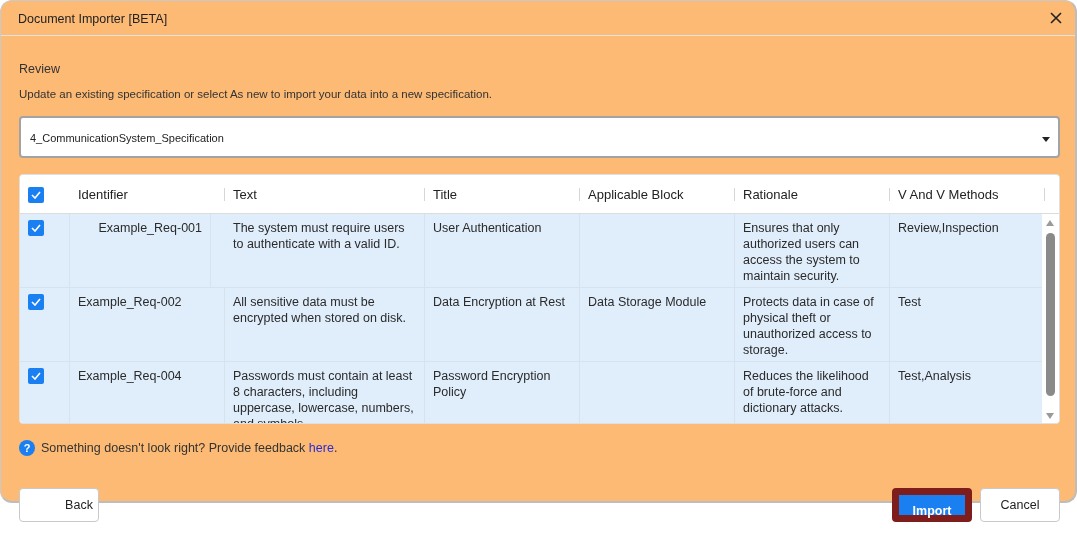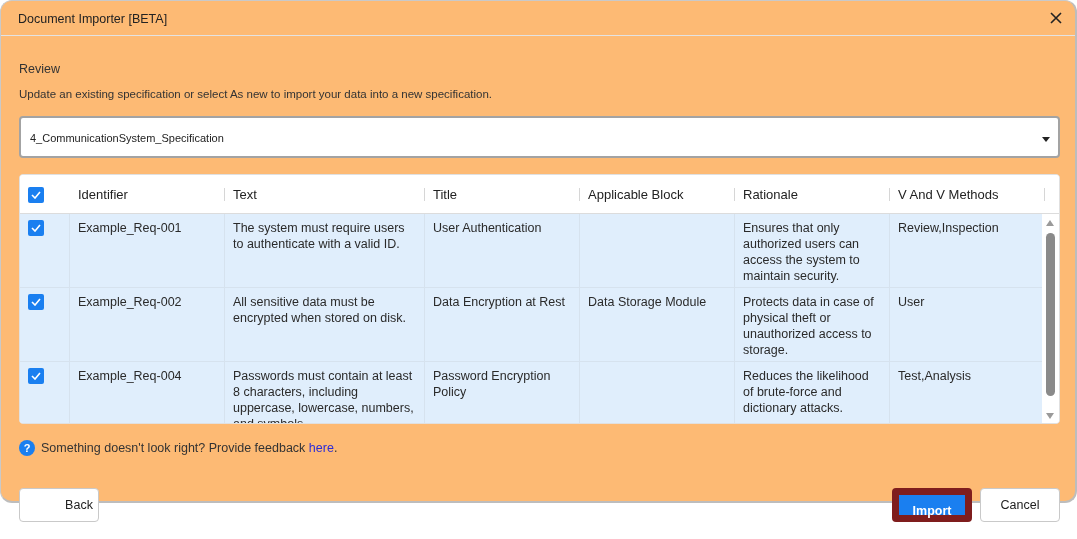--- a/index.html
+++ b/index.html
@@ -165,42 +165,42 @@
     <div class="tbody">
 
       <div class="tr" style="top:0;height:74px;">
         <div class="td" style="left:0;width:50px;">
           <span class="cb" style="top:6px;">
             <svg width="10" height="8" viewBox="0 0 10 8">
                 <path d="M1 4 L4 7 L9 1" stroke="#fff" stroke-width="1.6" fill="none"></path>
               </svg>
           </span>
         </div>
-        <div class="td" style="left:50px;width:155px;">Example_Req-001</div>
+        <div class="td" style="left:36px;width:155px;text-align:right;">Example_Req-001</div>
         <div class="td" style="left:205px;width:200px;">The system must require users to authenticate with a valid ID.</div>
         <div class="td" style="left:405px;width:155px;">User Authentication</div>
         <div class="td" style="left:560px;width:155px;"></div>
         <div class="td" style="left:715px;width:155px;">Ensures that only authorized users can access the system to maintain security.</div>
         <div class="td last" style="left:870px;width:154px;">Review,Inspection</div>
       </div>
 
       <div class="tr" style="top:74px;height:74px;">
         <div class="td" style="left:0;width:50px;">
           <span class="cb" style="top:6px;">
             <svg width="10" height="8" viewBox="0 0 10 8">
                 <path d="M1 4 L4 7 L9 1" stroke="#fff" stroke-width="1.6" fill="none"></path>
               </svg>
           </span>
         </div>
         <div class="td" style="left:50px;width:155px;">Example_Req-002</div>
         <div class="td" style="left:205px;width:200px;">All sensitive data must be encrypted when stored on disk.</div>
         <div class="td" style="left:405px;width:155px;">Data Encryption at Rest</div>
         <div class="td" style="left:560px;width:155px;">Data Storage Module</div>
         <div class="td" style="left:715px;width:155px;">Protects data in case of physical theft or unauthorized access to storage.</div>
-        <div class="td last" style="left:870px;width:154px;">User</div>
+        <div class="td last" style="left:870px;width:154px;">Test</div>
       </div>
 
       <div class="tr" style="top:148px;height:90px;">
         <div class="td" style="left:0;width:50px;">
           <span class="cb" style="top:6px;">
             <svg width="10" height="8" viewBox="0 0 10 8">
                 <path d="M1 4 L4 7 L9 1" stroke="#fff" stroke-width="1.6" fill="none"></path>
               </svg>
           </span>
         </div>

